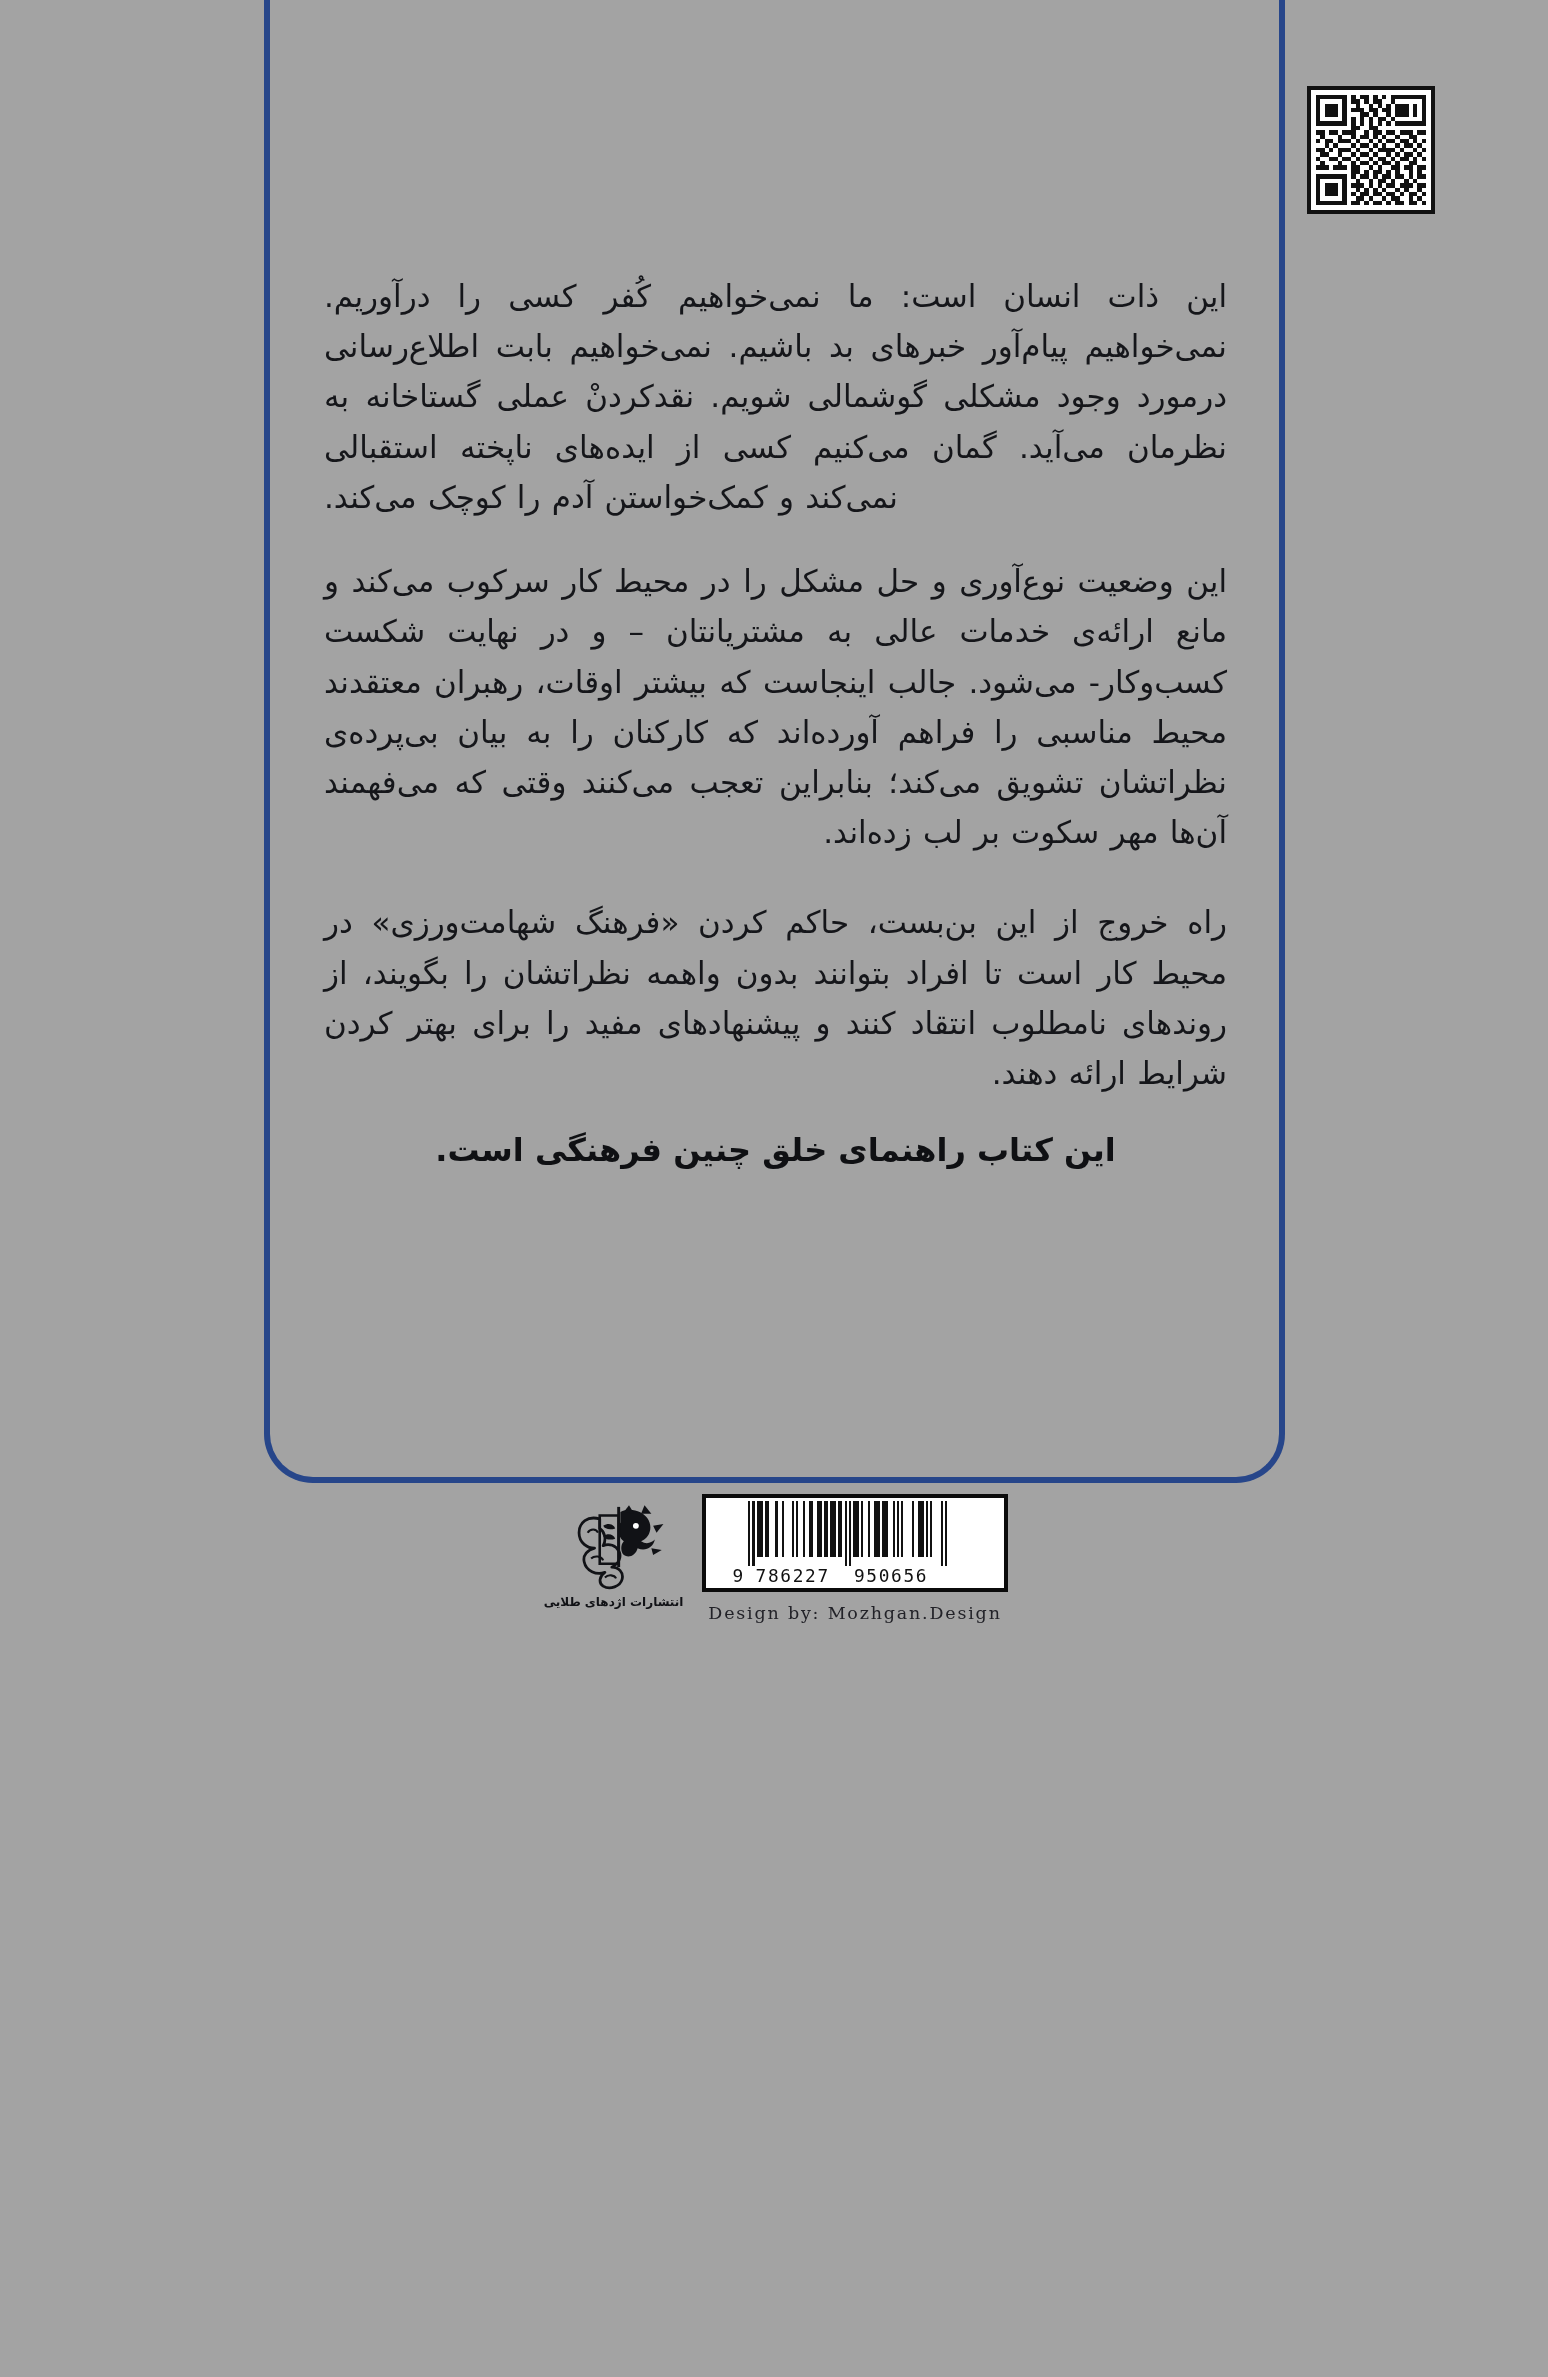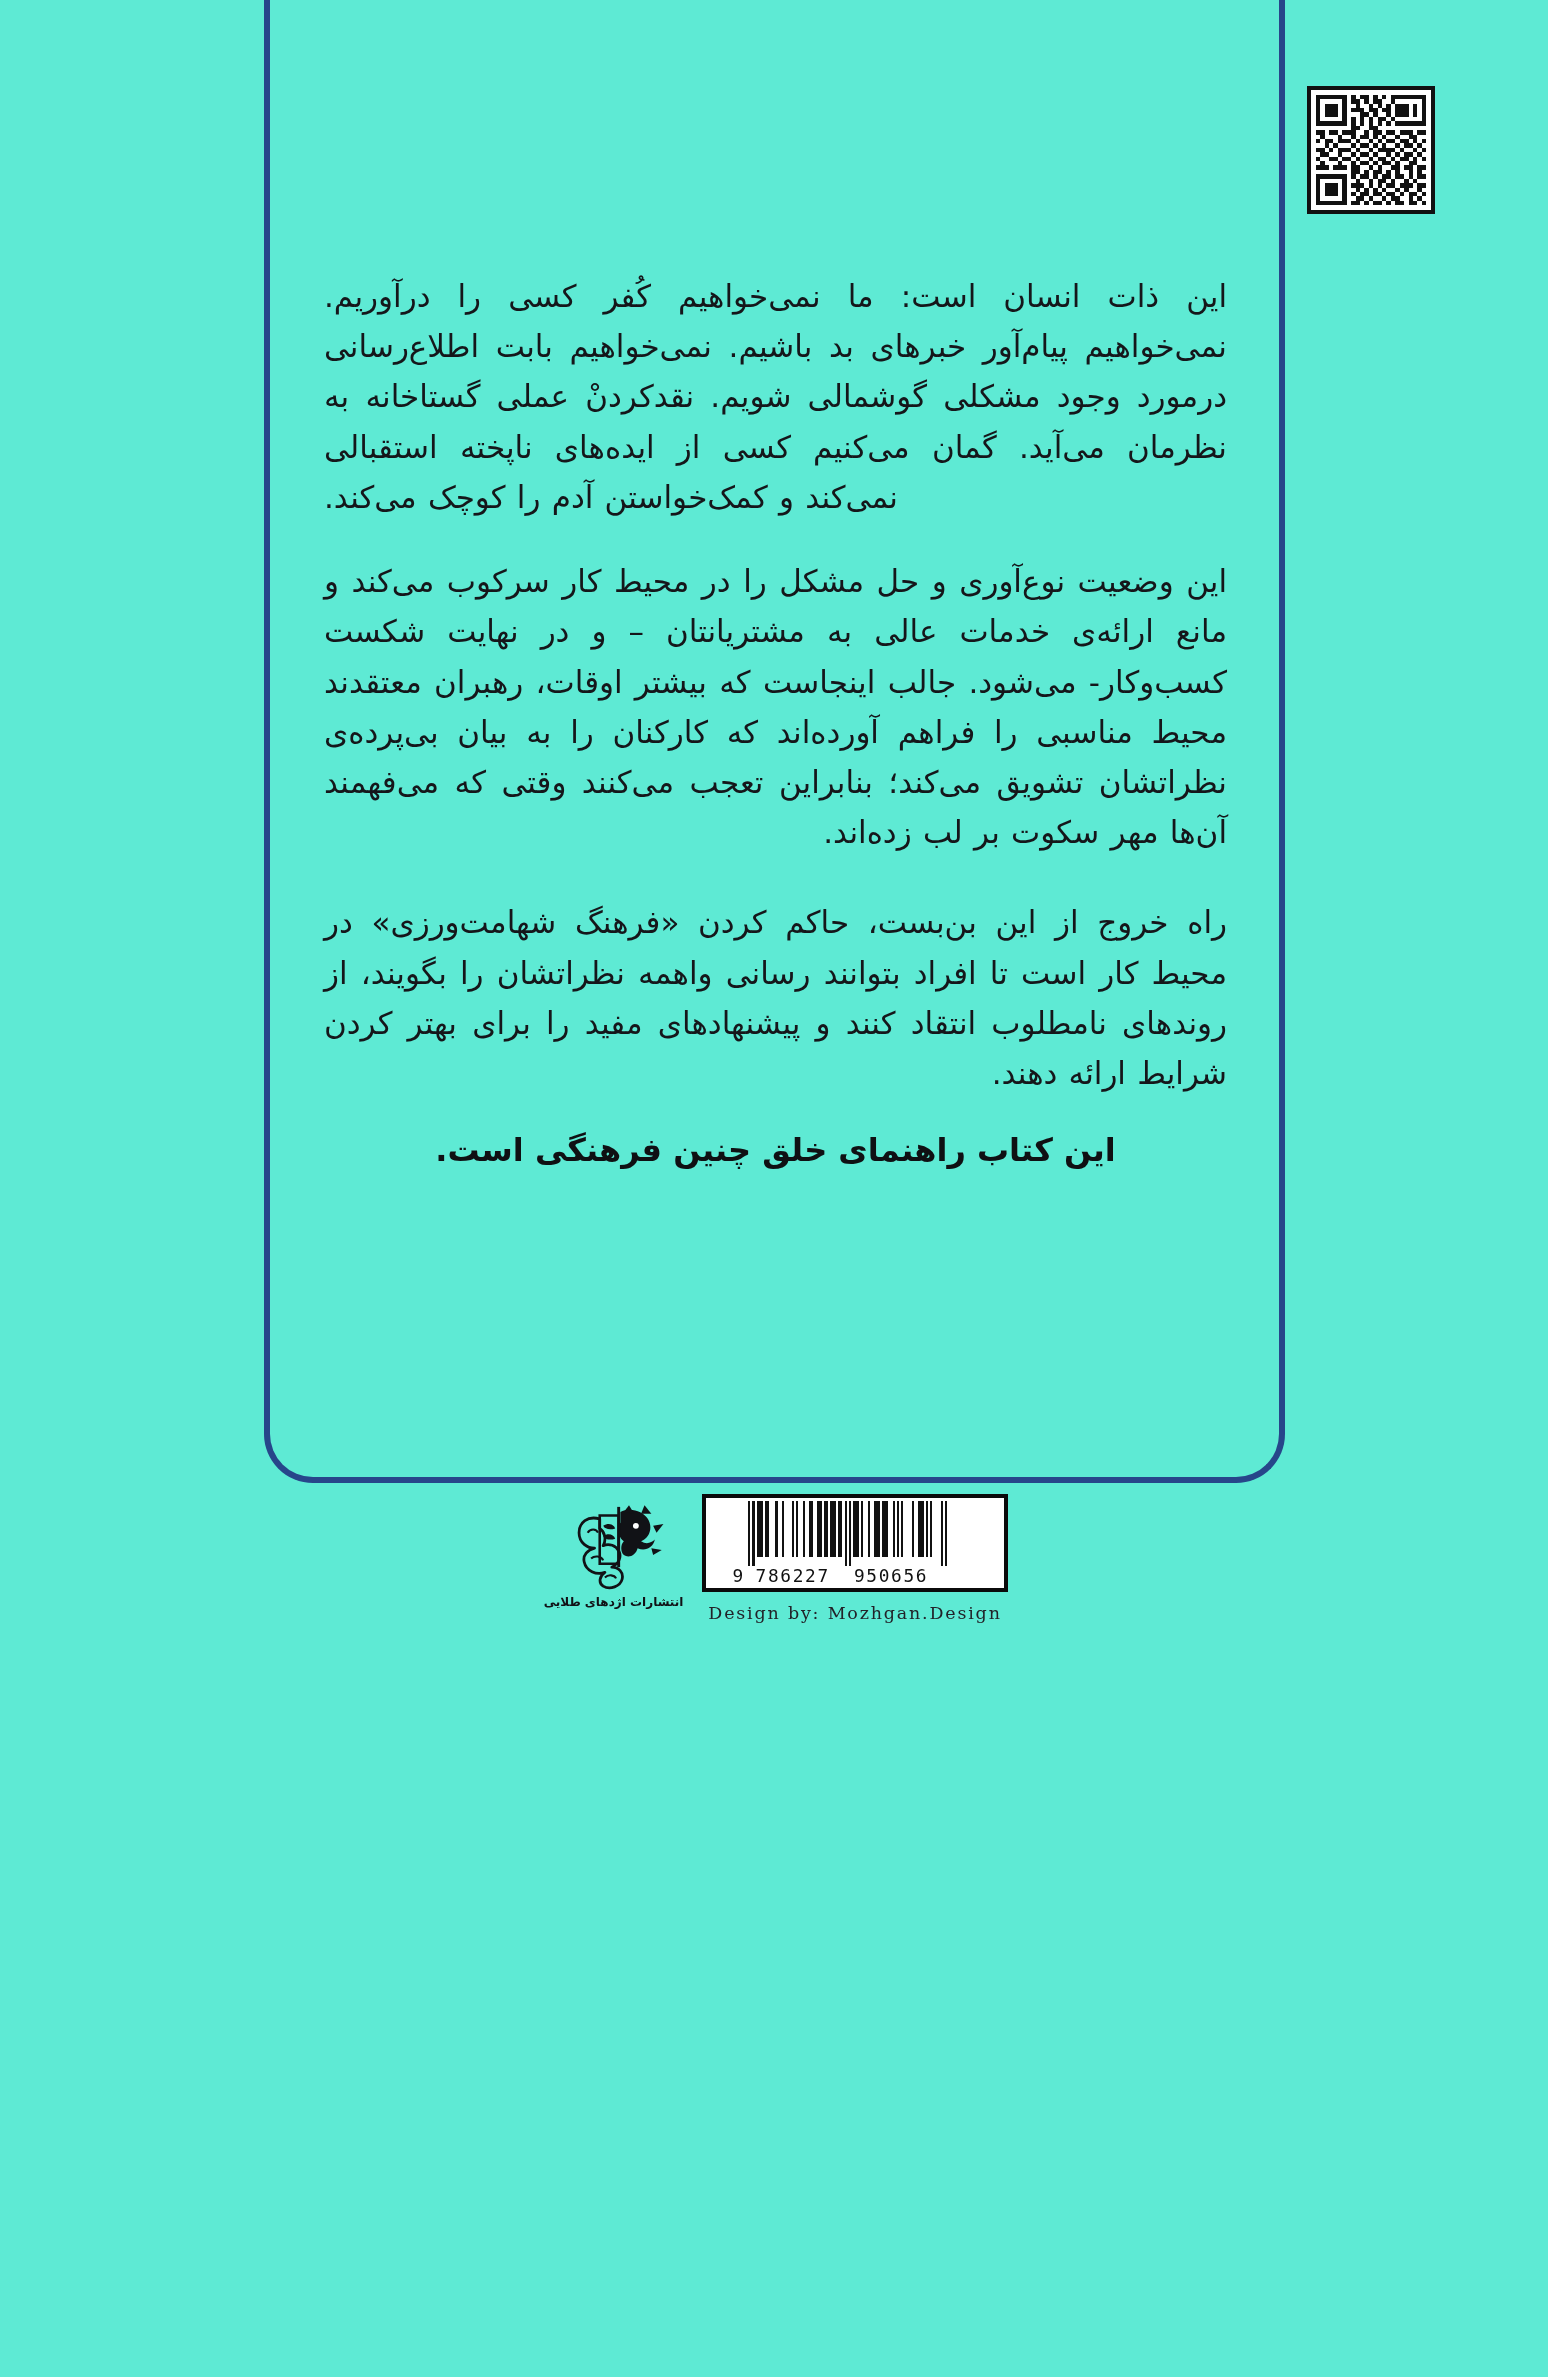--- a/index.html
+++ b/index.html
@@ -13,21 +13,21 @@
     height: 2377px;
     position: relative;
     font-family: "DejaVu Sans", "Liberation Sans", sans-serif;
     overflow: hidden;
   }
 
   
   #page {
     position: absolute;
     inset: 0;
-    background: #5eead4;
+    background: #a3a3a3;
   }
 
   
   #qr-wrap {
     position: absolute;
     left: 1307px;
     top: 86px;
     width: 128px;
     height: 128px;
   }
@@ -483,21 +483,21 @@
         <rect x="24" y="26" width="1" height="1" fill="#111111"></rect>
         <rect x="26" y="26" width="1" height="1" fill="#111111"></rect>
       </svg>
   </div>
 
   <div id="blue-frame"></div>
 
   <div id="copy">
     <p class="para p1">این ذات انسان است: ما نمی‌خواهیم کُفر کسی را درآوریم. نمی‌خواهیم پیام‌آور خبرهای بد باشیم. نمی‌خواهیم بابت اطلاع‌رسانی درمورد وجود مشکلی گوشمالی شویم. نقدکردنْ عملی گستاخانه به نظرمان می‌آید. گمان می‌کنیم کسی از ایده‌های ناپخته استقبالی نمی‌کند و کمک‌خواستن آدم را کوچک می‌کند.</p>
     <p class="para p2">این وضعیت نوع‌آوری و حل مشکل را در محیط کار سرکوب می‌کند و مانع ارائه‌ی خدمات عالی به مشتریانتان – و در نهایت شکست کسب‌وکار- می‌شود. جالب اینجاست که بیشتر اوقات، رهبران معتقدند محیط مناسبی را فراهم آورده‌اند که کارکنان را به بیان بی‌پرده‌ی نظراتشان تشویق می‌کند؛ بنابراین تعجب می‌کنند وقتی که می‌فهمند آن‌ها مهر سکوت بر لب زده‌اند.</p>
-    <p class="para p3">راه خروج از این بن‌بست، حاکم کردن «فرهنگ شهامت‌ورزی» در محیط کار است تا افراد بتوانند رسانی واهمه نظراتشان را بگویند، از روندهای نامطلوب انتقاد کنند و پیشنهادهای مفید را برای بهتر کردن شرایط ارائه دهند.</p>
+    <p class="para p3">راه خروج از این بن‌بست، حاکم کردن «فرهنگ شهامت‌ورزی» در محیط کار است تا افراد بتوانند بدون واهمه نظراتشان را بگویند، از روندهای نامطلوب انتقاد کنند و پیشنهادهای مفید را برای بهتر کردن شرایط ارائه دهند.</p>
     <p class="tagline">این کتاب راهنمای خلق چنین فرهنگی است.</p>
   </div>
 
   <div id="footer">
 
     <div id="publisher">
       <svg class="mark" viewBox="0 0 120 108" aria-hidden="true">
         <g fill="#111216">
 
           <path d="M44 18 h22 v56 h-22 z" fill="none" stroke="#111216" stroke-width="3"></path>

